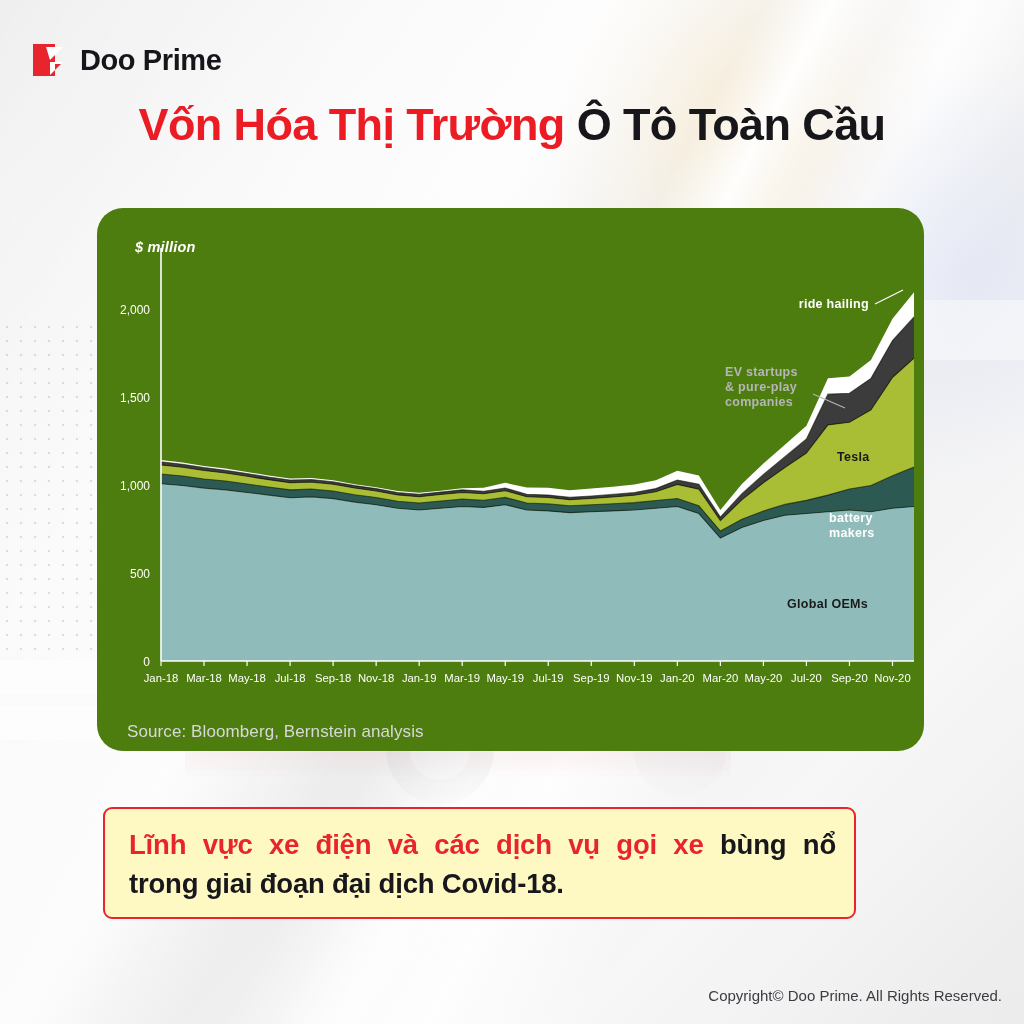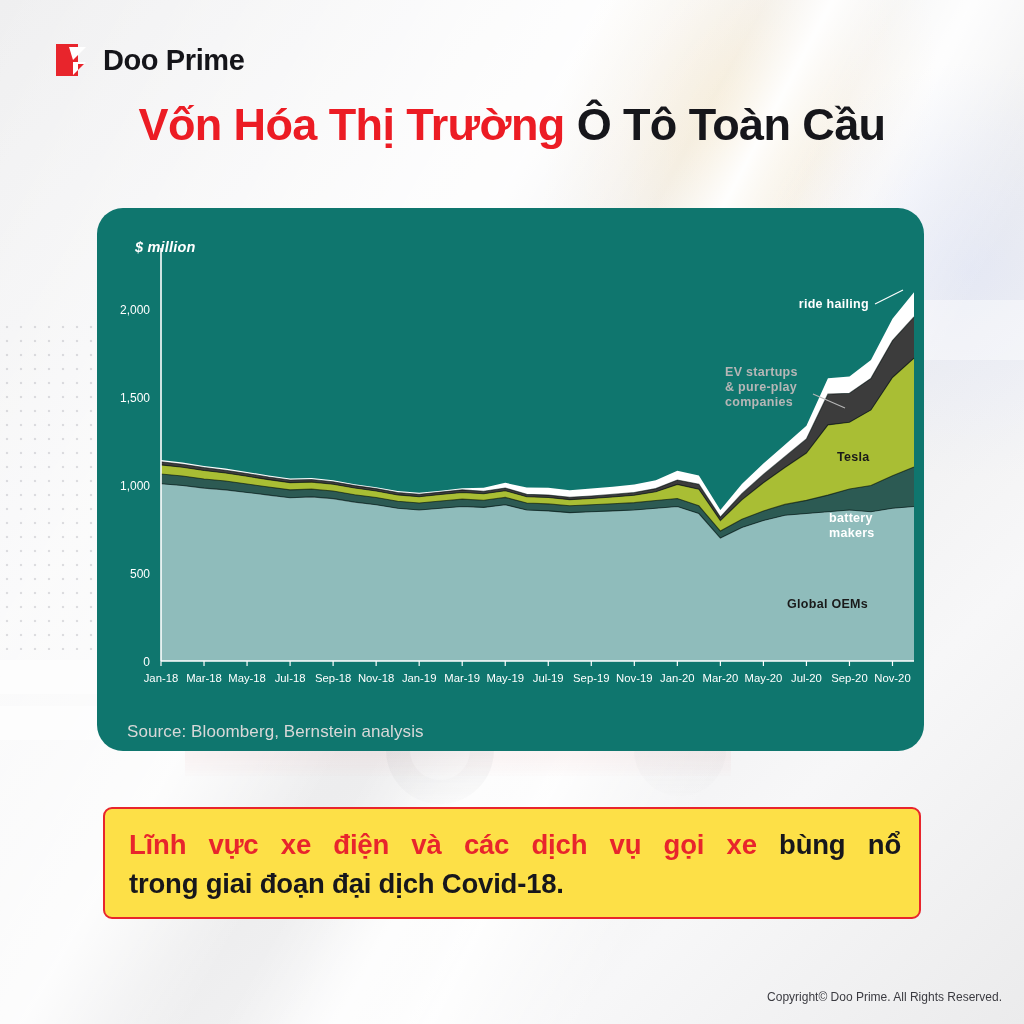--- a/index.html
+++ b/index.html
@@ -59,21 +59,21 @@
   
   .bg-car {
     position: absolute; left: 175px; top: 600px; width: 560px; height: 230px;
     z-index: 0; opacity: 0.55;
   }
   .bg-car svg { width: 100%; height: 100%; }
 
   
   .logo-row {
     position: absolute; left: 33px; top: 42px;
-    display: flex; align-items: center; gap: 11px; z-index: 5; margin-left: 23px;
+    display: flex; align-items: center; gap: 11px; z-index: 5;
   }
   .logo-mark { width: 36px; height: 36px; position: relative; }
   .logo-text {
     font-size: 29px; font-weight: 700; color: #15151a;
     letter-spacing: -0.4px;
   }
 
   
   .headline {
     position: absolute; left: 0; top: 99px; width: 1024px;
@@ -81,21 +81,21 @@
     font-size: 45px; font-weight: 700; letter-spacing: -0.6px;
     white-space: nowrap;
   }
   .headline .hl-red { color: #ec1c24; }
   .headline .hl-black { color: #16161b; }
 
   
   .chart-panel {
     position: absolute; left: 97px; top: 208px;
     width: 827px; height: 543px;
-    background: #0f766e; border-radius: 26px;
+    background: #4d7c0f; border-radius: 26px;
     z-index: 4; overflow: hidden;
   }
   .axis-unit {
     position: absolute; left: 38px; top: 31px;
     color: #fff; font-size: 14.5px; font-weight: 700;
     font-style: italic; letter-spacing: 0.2px;
   }
   .chart-svg { position: absolute; left: 0; top: 0; width: 827px; height: 543px; }
   .source-note {
     position: absolute; left: 30px; bottom: 9px;
@@ -105,36 +105,36 @@
   
   .ann-white { fill: #ffffff; font-size: 12.5px; font-weight: 700; letter-spacing: 0.3px; }
   .ann-gray  { fill: #b6b6b6; font-size: 12.5px; font-weight: 700; letter-spacing: 0.3px; }
   .ann-dark  { fill: #1a1a1a; font-size: 12.5px; font-weight: 700; letter-spacing: 0.3px; }
   .tick-txt  { fill: #ffffff; font-size: 12px; }
   .xtick-txt { fill: #ffffff; font-size: 11.3px; }
 
   
   .caption-box {
     position: absolute; left: 103px; top: 807px;
-    width: 818px; height: 112px;
-    background: #fde047; border: 2.4px solid #e8252c; border-radius: 9px;
+    width: 753px; height: 112px;
+    background: #fef9c3; border: 2.4px solid #e8252c; border-radius: 9px;
     z-index: 5;
     padding: 16px 18px 0 24px;
   }
   .caption-line {
     font-size: 27.5px; font-weight: 700; color: #17171c;
     line-height: 1.42; letter-spacing: -0.2px;
   }
   .caption-line-1 { text-align: justify; text-align-last: justify; }
   .caption-red { color: #e8252c; }
 
   
   .footer {
     position: absolute; right: 22px; bottom: 20px;
-    font-size: 12px; color: #3b3b41; z-index: 5;
+    font-size: 15px; color: #3b3b41; z-index: 5;
   }
 </style>
 </head>
 <body>
 
 <div class="bg-base"></div>
 <div class="bg-glow-warm"></div>
 <div class="bg-glow-cool"></div>
 <div class="bg-streak-a"></div>
 <div class="bg-streak-b"></div>

